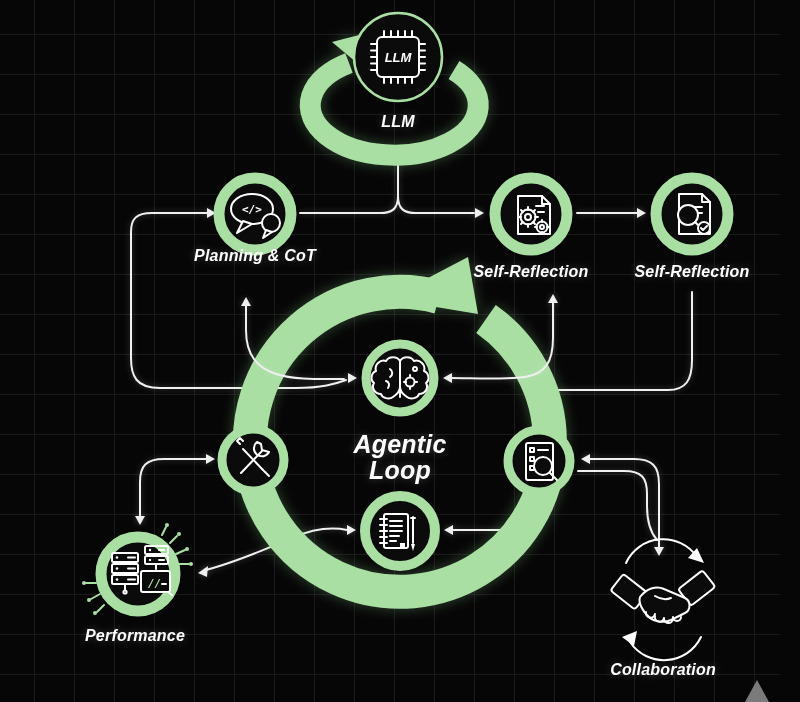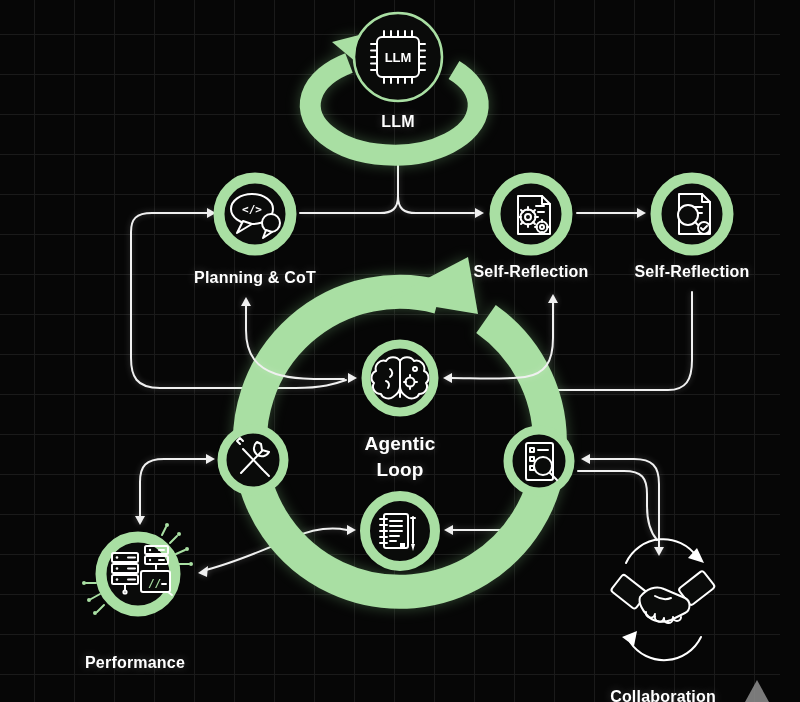--- a/index.html
+++ b/index.html
@@ -1,39 +1,39 @@
 <!DOCTYPE html>
 <html style="--green: #a9dfa3; --white: #f0f0f0; --bg: #060606; --grid: #1a1a1a; --dark: #0a0b0a; --gray-triangle: #8f8f8f;"><head>
 <meta charset="utf-8">
 <style>
   html,body{margin:0;padding:0;background:#060606;}
   .wrap{position:relative;width:780px;height:702px;background:var(--bg,#060606);
-        font-family:"Liberation Sans",sans-serif;overflow:hidden;}
+        font-family:"Liberation Sans",sans-serif;overflow:hidden;font-style:italic;}
   .wrap::before{content:"";position:absolute;inset:0;
         background-image:linear-gradient(var(--grid,#1a1a1a) 1px,transparent 1px),
                          linear-gradient(90deg,var(--grid,#1a1a1a) 1px,transparent 1px);
         background-size:40px 40px;background-position:-6px -6px;}
   svg.layer{position:absolute;inset:0;}
   .wline{stroke:#f0f0f0;stroke-width:2;fill:none;stroke-linecap:round;stroke-linejoin:round;}
   .whead{fill:#f0f0f0;stroke:none;}
   .glowW{filter:drop-shadow(0 0 3px rgba(255,255,255,.28));}
   .glowG{filter:drop-shadow(0 0 7px rgba(150,225,150,.30));}
   .garc{stroke:var(--green,#a9dfa3);fill:none;}
   .gfill{fill:var(--green,#a9dfa3);stroke:none;}
   .nodeRing{fill:var(--dark,#0a0b0a);stroke:var(--green,#a9dfa3);}
   .icon{stroke:#ffffff;stroke-width:2;fill:none;stroke-linecap:round;stroke-linejoin:round;}
   .iconFill{fill:#ffffff;stroke:none;}
   .iconDark{fill:var(--dark,#0a0b0a);stroke:#ffffff;stroke-width:2;stroke-linecap:round;stroke-linejoin:round;}
   .pin{stroke:var(--green,#a9dfa3);stroke-width:2;fill:none;stroke-linecap:round;}
   .pindot{fill:var(--green,#a9dfa3);stroke:none;}
   .lbl{position:absolute;color:#ffffff;font-size:16px;font-weight:700;letter-spacing:.2px;
        transform:translateX(-50%);white-space:nowrap;text-align:center;
        text-shadow:0 0 10px rgba(255,255,255,.25);}
-  .lbl.big{font-size:19px;line-height:26px;}
-  .lbl.two{line-height:23px;margin-top:27px;}
+  .lbl.big{font-size:25px;line-height:26px;}
+  .lbl.two{line-height:23px;}
   .svgtext{fill:#ffffff;font-family:"DejaVu Sans Mono",monospace;font-weight:bold;}
   .chiptext{fill:#ffffff;font-family:"Liberation Sans",sans-serif;font-weight:bold;font-size:13px;}
   .screentext{fill:var(--green,#a9dfa3);font-family:"DejaVu Sans Mono",monospace;
        font-weight:bold;font-size:11px;}
 </style>
 </head>
 <body>
 
 <div class="wrap" style="--green: #a9dfa3; --white: #f0f0f0; --bg: #060606; --grid: #1a1a1a; --dark: #0a0b0a; --gray_triangle: #8f8f8f;">
 
@@ -241,21 +241,21 @@
         <path class="icon" d="M646,612 a4.5 4.5 0 0 0 9,2 M655,616 a4.5 4.5 0 0 0 9,2
                  M664,618 a4.5 4.5 0 0 0 9,1 M673,617 a4 4 0 0 0 8,0"></path>
         <path class="icon" d="M655,596 c5,3 11,4 16,2"></path>
       </g>
     </g>
 
     <polygon points="757,680 769,702 745,702" fill="#8f8f8f" opacity="0.85"></polygon>
   </svg>
 
   <div class="lbl" style="left:398px;top:113px">LLM</div>
-  <div class="lbl" style="left:255px;top:269px">Planning &amp; CoT</div>
+  <div class="lbl" style="left:255px;top:247px">Planning &amp; CoT</div>
   <div class="lbl" style="left:531px;top:263px">Self-Reflection</div>
   <div class="lbl" style="left:692px;top:263px">Self-Reflection</div>
   <div class="lbl big" style="left:400px;top:431px">
     <div>Agentic</div>
     <div>Loop</div>
   </div>
   <div class="lbl two" style="left:135px;top:624px">
     <div>Performance</div>
   </div>
   <div class="lbl two" style="left:663px;top:658px">

